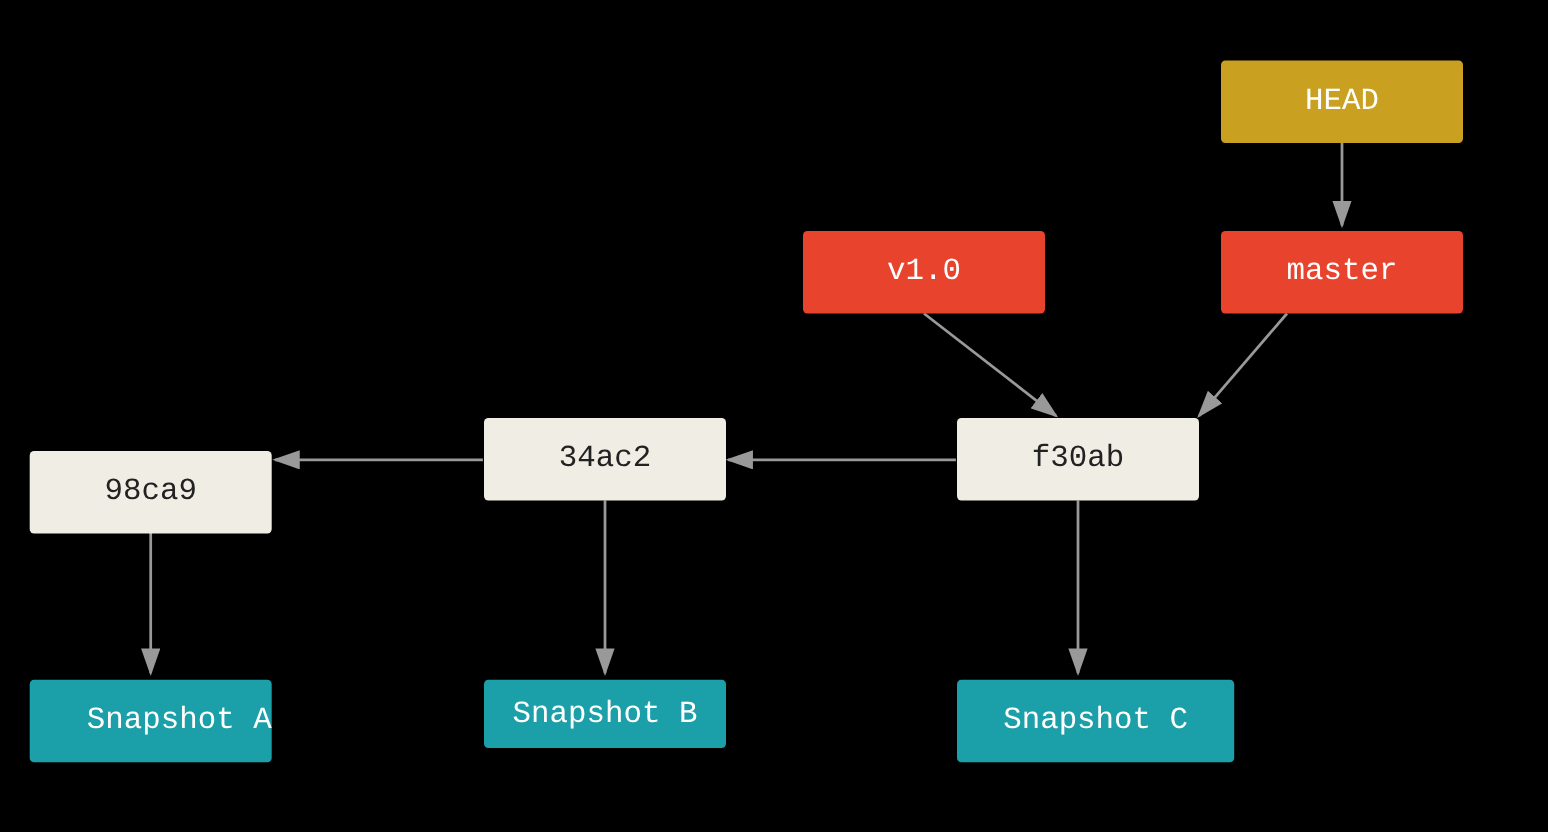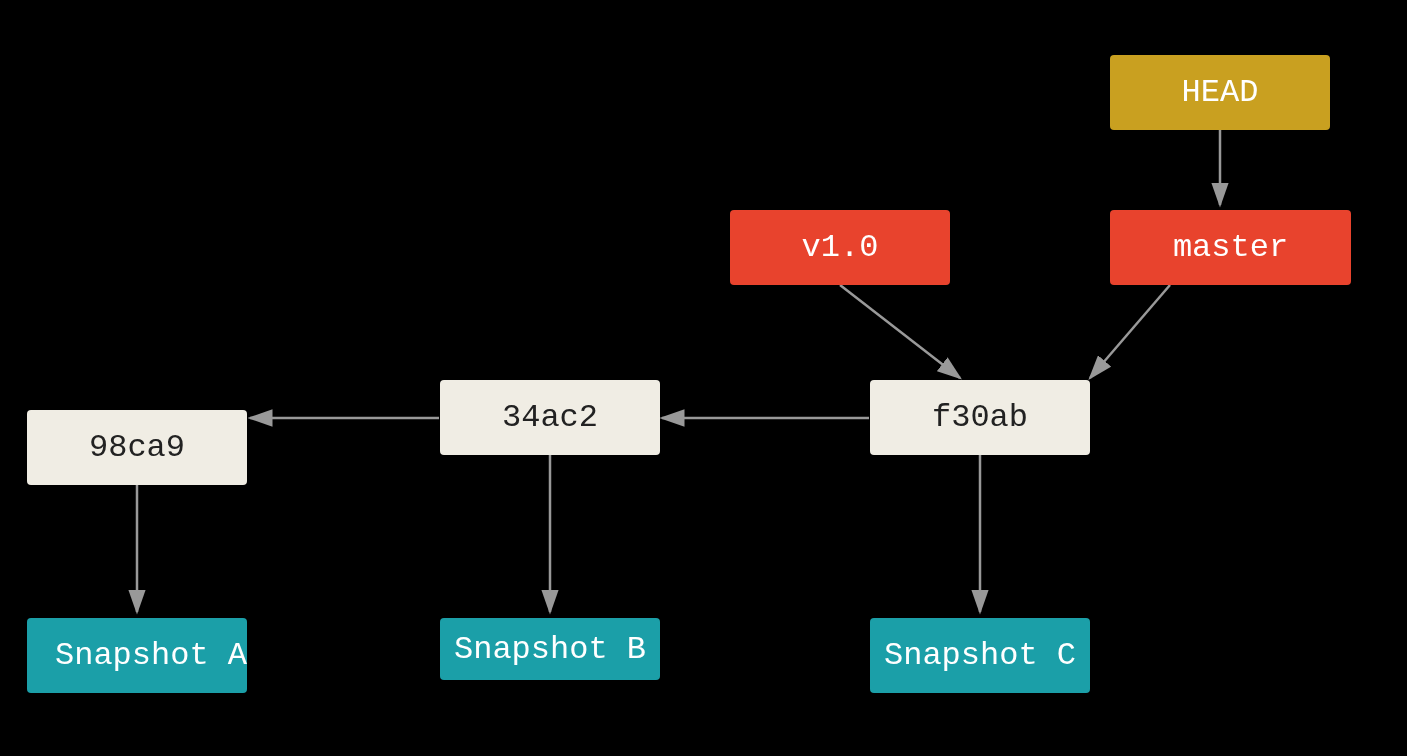--- a/index.html
+++ b/index.html
@@ -11,21 +11,21 @@
       overflow: hidden;
       font-family: 'Courier New', Courier, monospace;
       position: relative;
     }
 
     .node {
       position: absolute;
       display: flex;
       align-items: center;
       justify-content: center;
-      font-size: 32px;
+      font-size: 28px;
       font-weight: 500;
       border-radius: 4px;
     }
 
     .node-head {
       background: #C9A020;
       color: #fff;
       width: 220px;
       height: 75px;
       top: 55px;
@@ -37,21 +37,21 @@
       color: #fff;
       width: 220px;
       height: 75px;
       top: 210px;
       left: 730px;
     }
 
     .node-master {
       background: #E8432D;
       color: #fff;
-      width: 241px;
+      width: 220px;
       height: 75px;
       top: 210px;
       left: 1110px;
     }
 
     .node-f30ab {
       background: #F0EDE4;
       color: #222;
       width: 220px;
       height: 75px;
@@ -94,21 +94,21 @@
       color: #fff;
       width: 220px;
       height: 62px;
       top: 618px;
       left: 440px;
     }
 
     .node-snap-c {
       background: #1B9FA8;
       color: #fff;
-      width: 220px;
+      width: 252px;
       height: 75px;
       top: 618px;
       left: 870px;
     }
 
     svg.arrows {
       position: absolute;
       top: 0; left: 0;
       width: 1407px;
       height: 756px;

